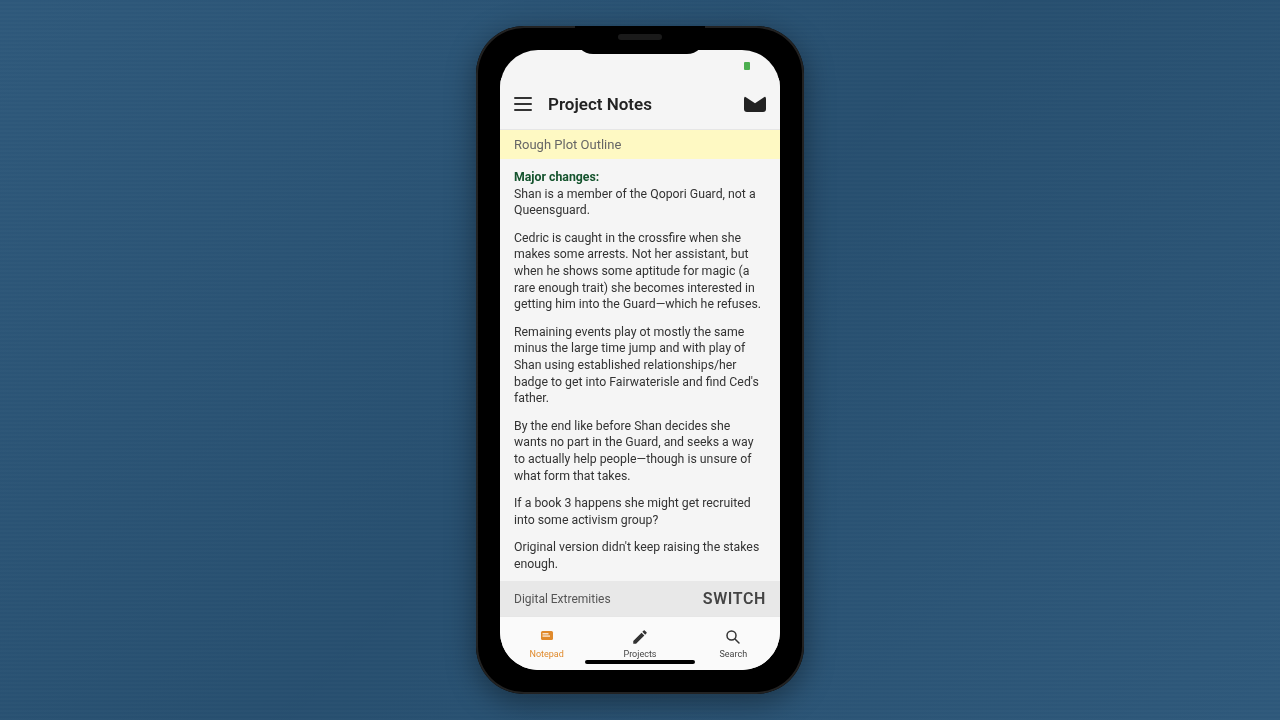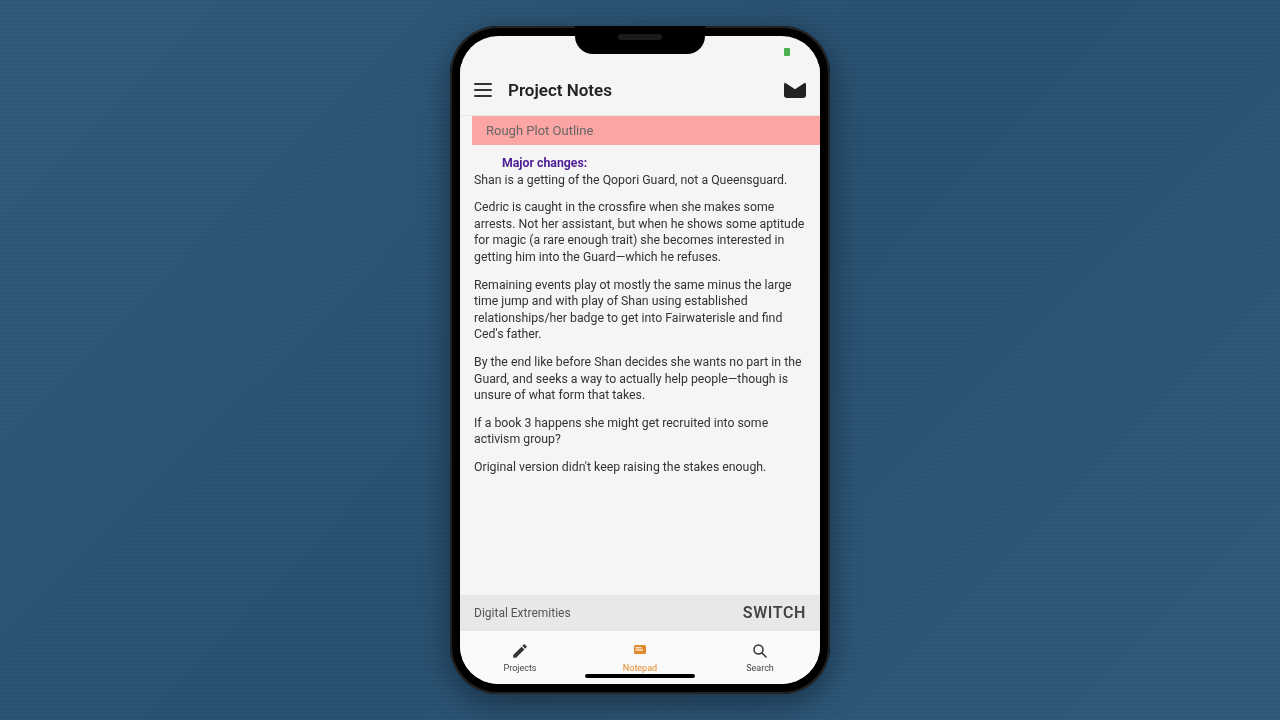--- a/index.html
+++ b/index.html
@@ -18,25 +18,25 @@
     position: absolute;
     inset: 0;
     background:
       linear-gradient(135deg, rgba(255,255,255,0.02) 0%, rgba(0,0,0,0.08) 50%, rgba(255,255,255,0.02) 100%),
       repeating-linear-gradient(0deg, rgba(255,255,255,0.015) 0 2px, transparent 2px 4px),
       #2a5578;
   }
 
   .phone-frame {
     position: relative;
-    width: 380px;
+    width: 328px;
     height: 668px;
     background: #000;
     border-radius: 48px;
-    padding: 10px;
+    padding: 24px;
     box-shadow: 0 8px 30px rgba(0,0,0,0.4), inset 0 0 0 2px #222;
   }
   .phone-screen {
     width: 100%;
     height: 100%;
     background: #f5f5f5;
     border-radius: 38px;
     overflow: hidden;
     position: relative;
     display: flex;
@@ -129,38 +129,37 @@
   }
   .mail-icon::before{
     content:"";
     position:absolute;
     inset:1px;
     border-radius:2px;
     border-top:7px solid #222;
   }
 
   .section-banner {
-    background: #fca5a5;
+    background: #fef9c3;
     padding: 7px 14px;
     font-size: 13px;
     color: #666;
-    margin-left: 12px;
   }
 
   .note-body {
     flex: 1;
     overflow: hidden;
     padding: 10px 14px 0 14px;
     font-size: 12.3px;
     line-height: 1.35;
     color: #333;
     background: #f5f5f5;
   }
   .note-body p { margin-bottom: 11px; }
-  .note-body .lead-label { font-weight: 700; color:#4c1d95;margin-left:28px; }
+  .note-body .lead-label { font-weight: 700; color:#14532d; }
 
   .project-bar {
     background: #e8e8e8;
     padding: 8px 14px;
     display: flex;
     align-items: center;
     justify-content: space-between;
     font-size: 12px;
     color: #555;
   }
@@ -220,51 +219,51 @@
       </div>
       <div class="title">Project Notes</div>
       <div class="mail-icon"></div>
     </div>
 
     <div class="section-banner">Rough Plot Outline</div>
 
     <div class="note-body">
       <p>
         <span class="lead-label">Major changes:</span><br>
-        <span>Shan is a getting of the Qopori Guard, not a Queensguard.</span>
+        <span>Shan is a member of the Qopori Guard, not a Queensguard.</span>
       </p>
       <p>Cedric is caught in the crossfire when she makes some arrests. Not her assistant, but when he shows some aptitude for magic (a rare enough trait) she becomes interested in getting him into the Guard—which he refuses.</p>
       <p>Remaining events play ot mostly the same minus the large time jump and with play of Shan using established relationships/her badge to get into Fairwaterisle and find Ced's father.</p>
       <p>By the end like before Shan decides she wants no part in the Guard, and seeks a way to actually help people—though is unsure of what form that takes.</p>
       <p>If a book 3 happens she might get recruited into some activism group?</p>
       <p>Original version didn't keep raising the stakes enough.</p>
     </div>
 
     <div class="project-bar">
       <span>Digital Extremities</span>
       <span class="switch">SWITCH</span>
     </div>
 
     <div class="tabbar">
-      <div class="tab">
-        <svg viewBox="0 0 24 24">
-          <path d="M3 17.25V21h3.75L17.81 9.94l-3.75-3.75L3 17.25zM20.71 7.04a1 1 0 0 0 0-1.41l-2.34-2.34a1 1 0 0 0-1.41 0l-1.83 1.83 3.75 3.75 1.83-1.83z" fill="#333"></path>
-        </svg>
-        <span>Projects</span>
-      </div>
       <div class="tab active">
         <svg viewBox="0 0 24 24">
           <rect x="4" y="4" width="16" height="12" rx="2" fill="#e08a2c"></rect>
           <rect x="6" y="7" width="8" height="1.5" fill="#fff"></rect>
           <rect x="6" y="10" width="10" height="1.5" fill="#fff"></rect>
         </svg>
         <span>Notepad</span>
       </div>
       <div class="tab">
         <svg viewBox="0 0 24 24">
+          <path d="M3 17.25V21h3.75L17.81 9.94l-3.75-3.75L3 17.25zM20.71 7.04a1 1 0 0 0 0-1.41l-2.34-2.34a1 1 0 0 0-1.41 0l-1.83 1.83 3.75 3.75 1.83-1.83z" fill="#333"></path>
+        </svg>
+        <span>Projects</span>
+      </div>
+      <div class="tab">
+        <svg viewBox="0 0 24 24">
           <circle cx="10" cy="10" r="6" fill="none" stroke="#333" stroke-width="2"></circle>
           <line x1="15" y1="15" x2="20" y2="20" stroke="#333" stroke-width="2" stroke-linecap="round"></line>
         </svg>
         <span>Search</span>
       </div>
     </div>
 
     <div class="home-indicator"></div>
   </div>
 </div>

